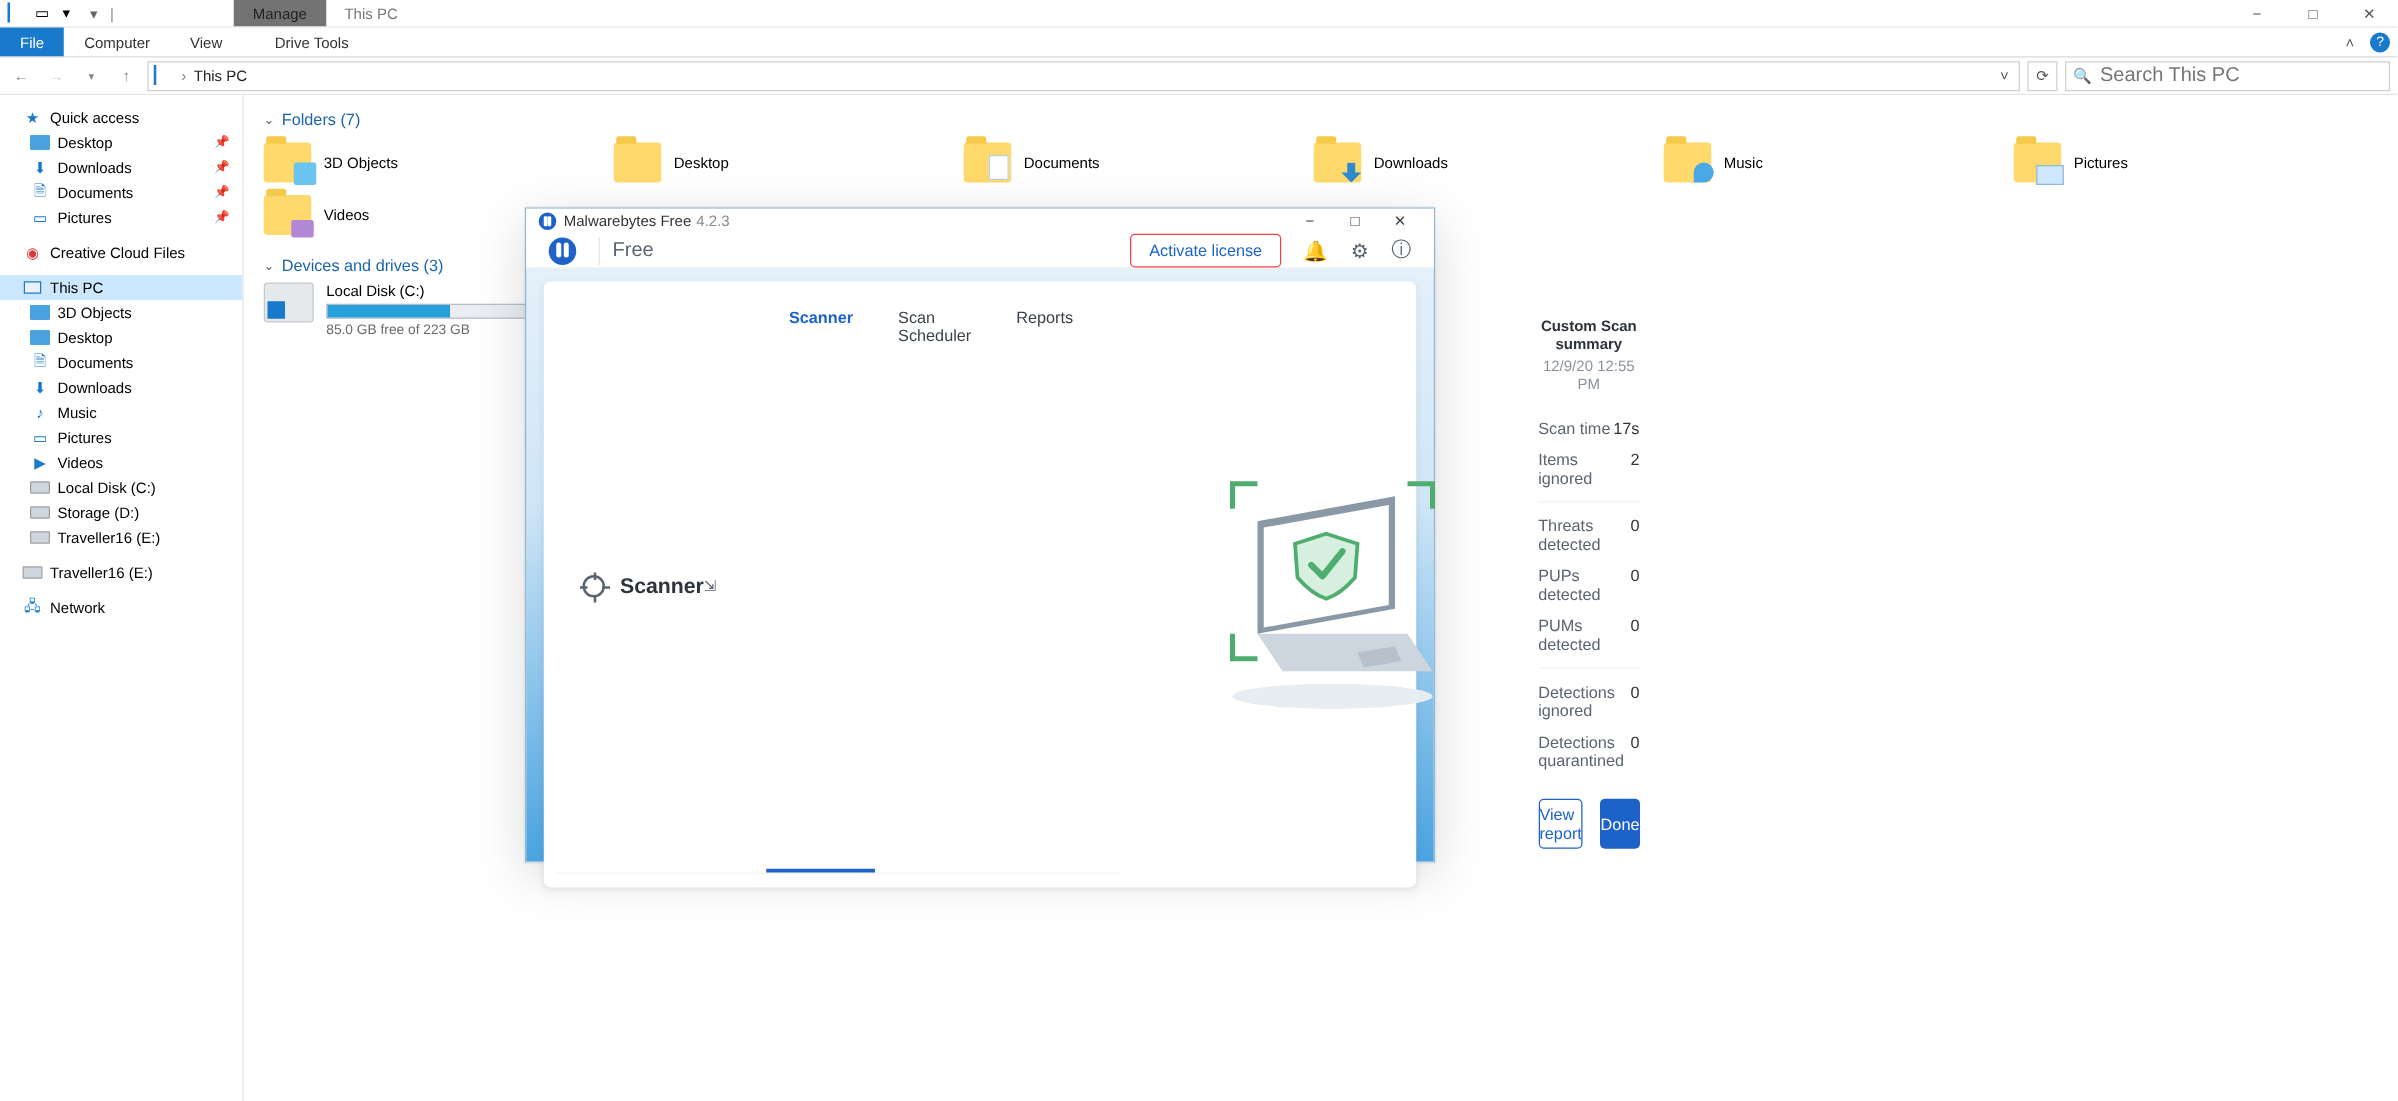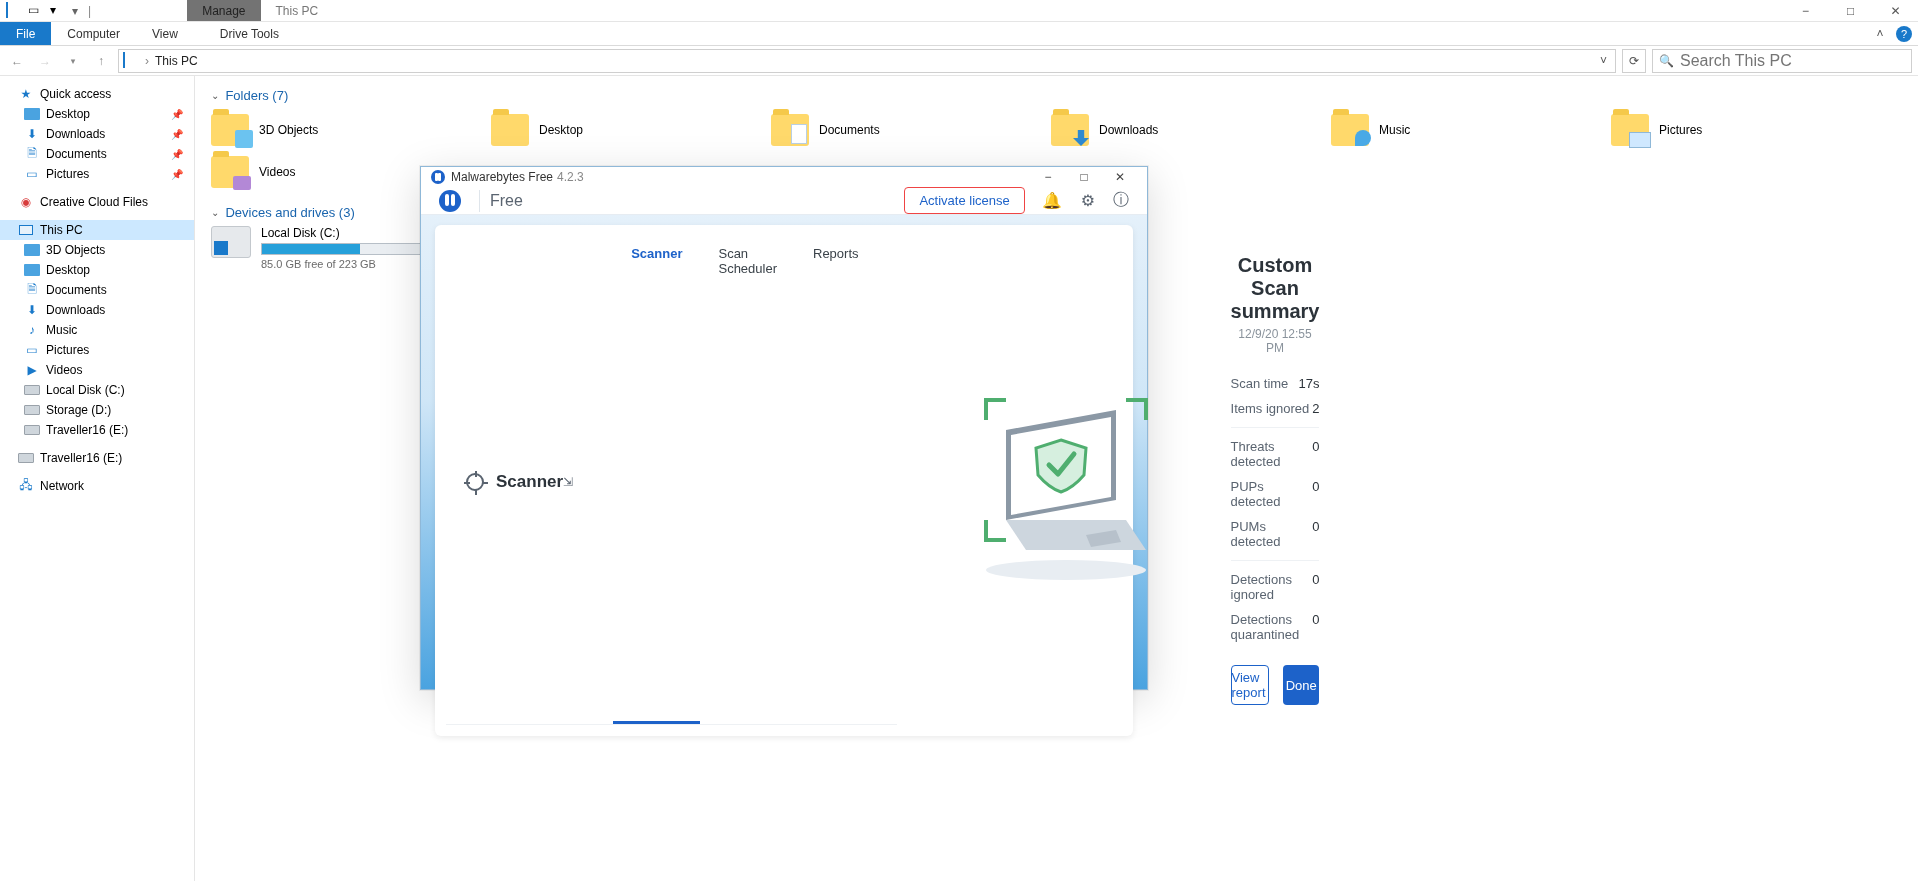--- a/index.html
+++ b/index.html
@@ -103,21 +103,21 @@
 
 .mtabs { display:flex; padding: 0 20px; border-bottom:1px solid #eef1f4;}
 .mtab { padding: 10px 18px; color:#3a4249; font-size:13px;}
 .mtab.active { color:#1d62c9; font-weight:600; border-bottom: 3px solid #1d62c9; }
 
 .panel-body { display:flex; flex:1; padding: 18px 24px 20px; gap: 20px; }
 .illus { width: 290px; display:flex; align-items:center; justify-content:center; }
 .illus svg { width: 240px; height: 220px; }
 
 .summary { flex:1; display:flex; flex-direction:column; }
-.summary h3 { text-align:center; font-size:20px; color:#2c333a; font-weight:600;}
+.summary h3 { text-align:center; font-size:12px; color:#2c333a; font-weight:600;}
 .summary .date { text-align:center; color:#8a939c; font-size:12px; margin-top:4px; margin-bottom:16px;}
 .rows .row { display:flex; justify-content:space-between; padding:5px 0; font-size:13px; color:#5a6470;}
 .rows .row .val { color:#2c333a;}
 .rows hr { border:none; border-top:1px solid #eef1f4; margin:6px 0;}
 .btnrow { display:flex; gap:14px; margin-top:18px;}
 .btn { flex:1; height:40px; border-radius:4px; display:flex;align-items:center;justify-content:center; font-size:13px; cursor:pointer;}
 .btn.outline { border:1px solid #1d62c9; color:#1d62c9; background:#fff;}
 .btn.primary { background:#1d62c9; color:#fff;}
 </style>
 </head>

